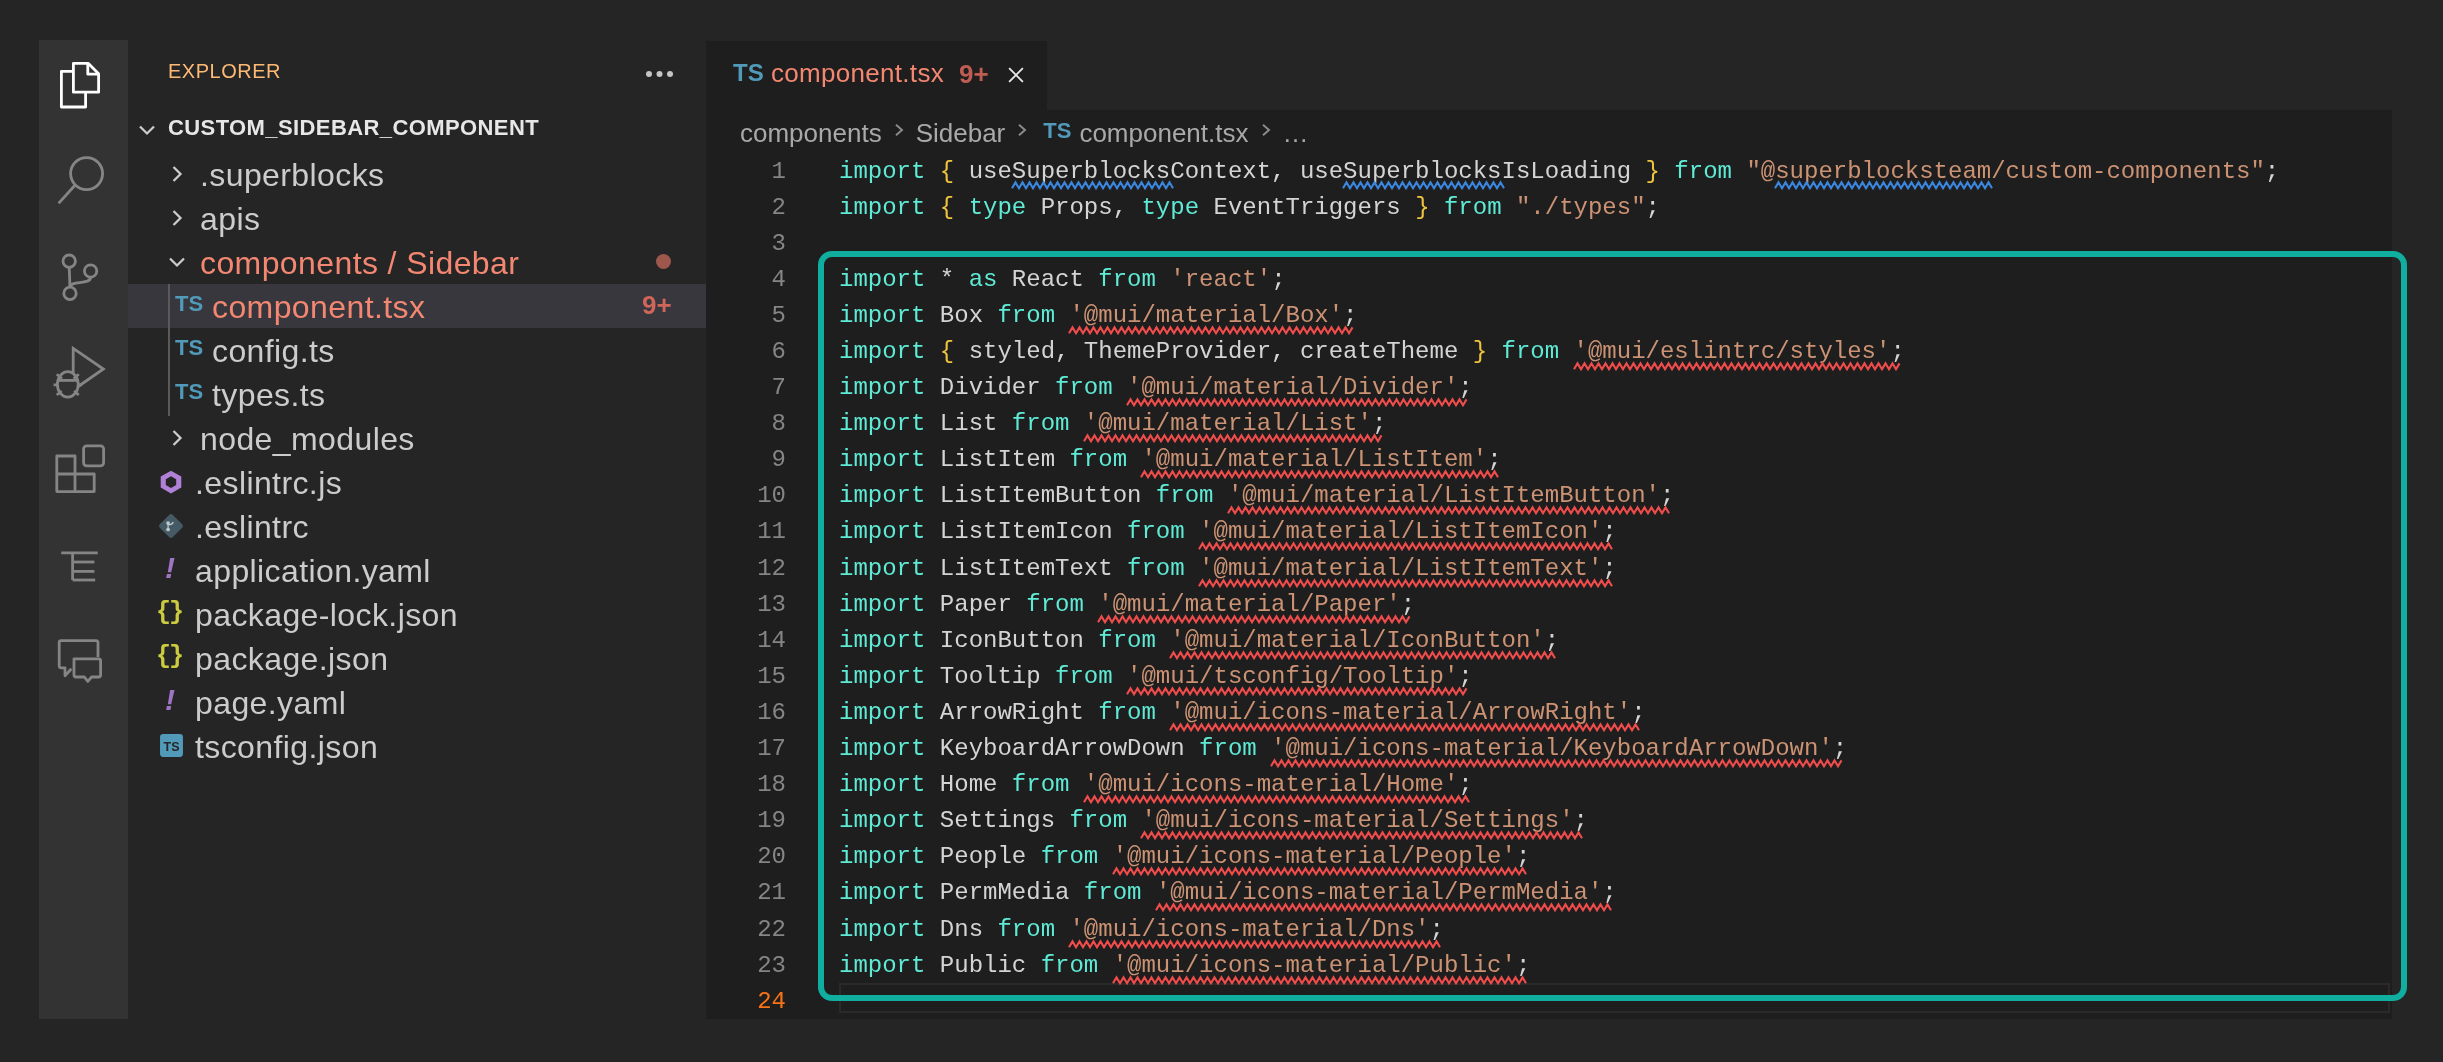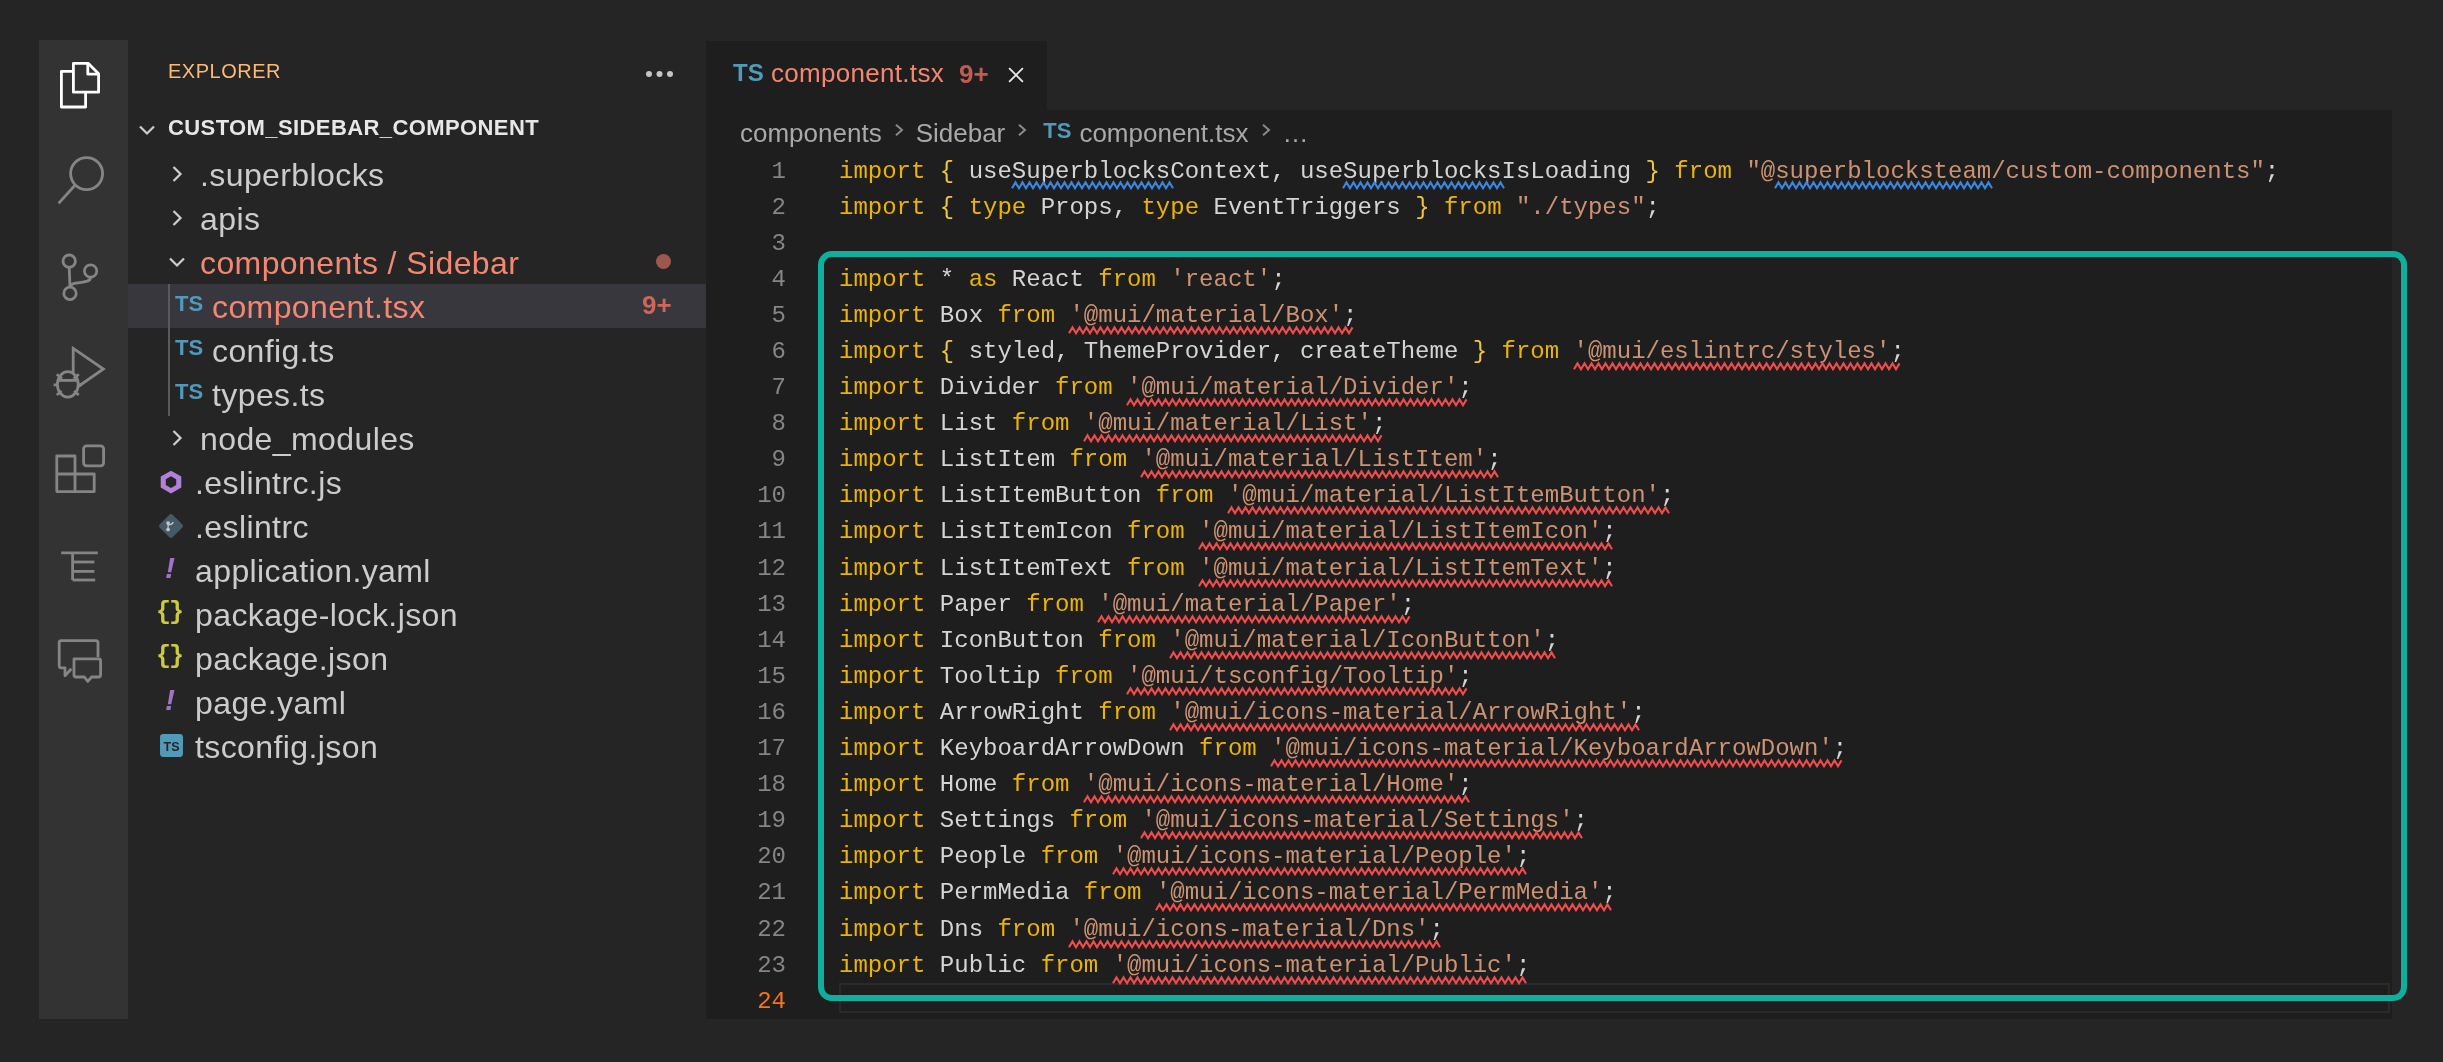--- a/index.html
+++ b/index.html
@@ -8,21 +8,21 @@
 #tab{position:absolute;left:706px;top:41px;width:341px;height:69px;background:#1e1e1e}
 .tsic{position:absolute;font-weight:700;color:#519aba;font-family:"Liberation Sans",sans-serif}
 .hdr{position:absolute;font-size:20px;color:#fdba74;letter-spacing:0.5px}
 .rt{position:absolute;font-size:32px;color:#cccccc;white-space:pre;letter-spacing:0.4px}
 .rt.b{font-size:22px;font-weight:700;color:#e7e7e7;letter-spacing:0.4px}
 .rt.mod{color:#f48771}
 .badge{position:absolute;font-size:26px;font-weight:700;color:#d0655a}
 #lnums{position:absolute;left:706px;top:153.55px;width:80px;text-align:right;font:24px/36.1px "Liberation Mono",monospace;color:#858585;white-space:pre}
 #lnums .cur{color:#f97316}
 #code{position:absolute;left:839px;top:153.55px;font:24px/36.1px "Liberation Mono",monospace;color:#d4d4d4;white-space:pre}
-.kw{color:#eab308} .st{color:#cc9274} .br{color:#eec33d}
+.kw{color:#5eead4} .st{color:#cc9274} .br{color:#eec33d}
 .sq{position:absolute;overflow:visible}
 #tealbox{position:absolute;left:818px;top:251px;width:1589px;height:750px;border:6px solid #0fae9e;border-radius:14px}
 #lhl{position:absolute;left:839px;top:983px;width:1551px;height:30px;border:2px solid #2a2a2a}
 #bc{position:absolute;left:740px;top:118px;height:28px;font-size:26px;color:#a9a9a9;display:flex;align-items:flex-start;white-space:pre}
 .bch{width:24px;height:24px;margin:0 5px}
 .bts{color:#519aba;font-weight:700;font-size:22px;margin-left:4px}
 #tabtitle{position:absolute;left:771px;top:58px;font-size:26px;color:#f48771;letter-spacing:0.3px}
 #tab9{position:absolute;left:959px;top:59px;font-size:26px;font-weight:700;color:#c05d52}
 </style></head><body>
 <div id="root">

